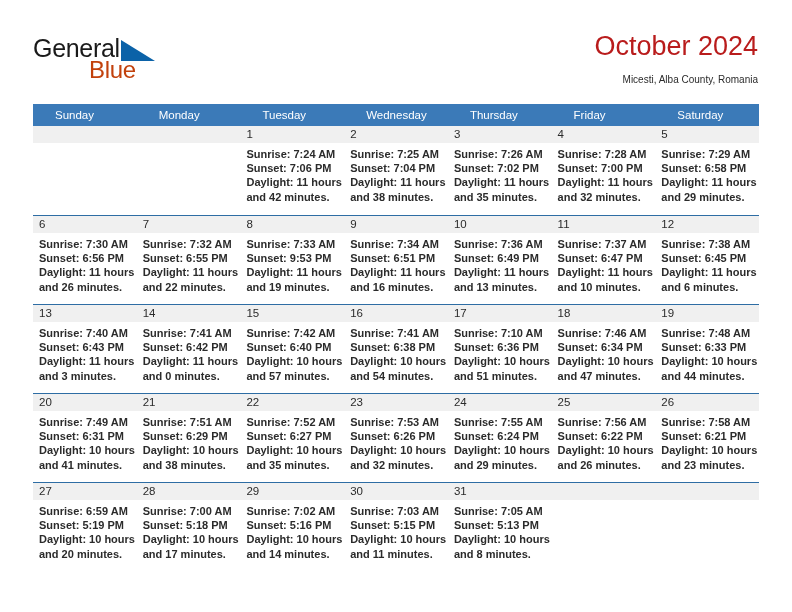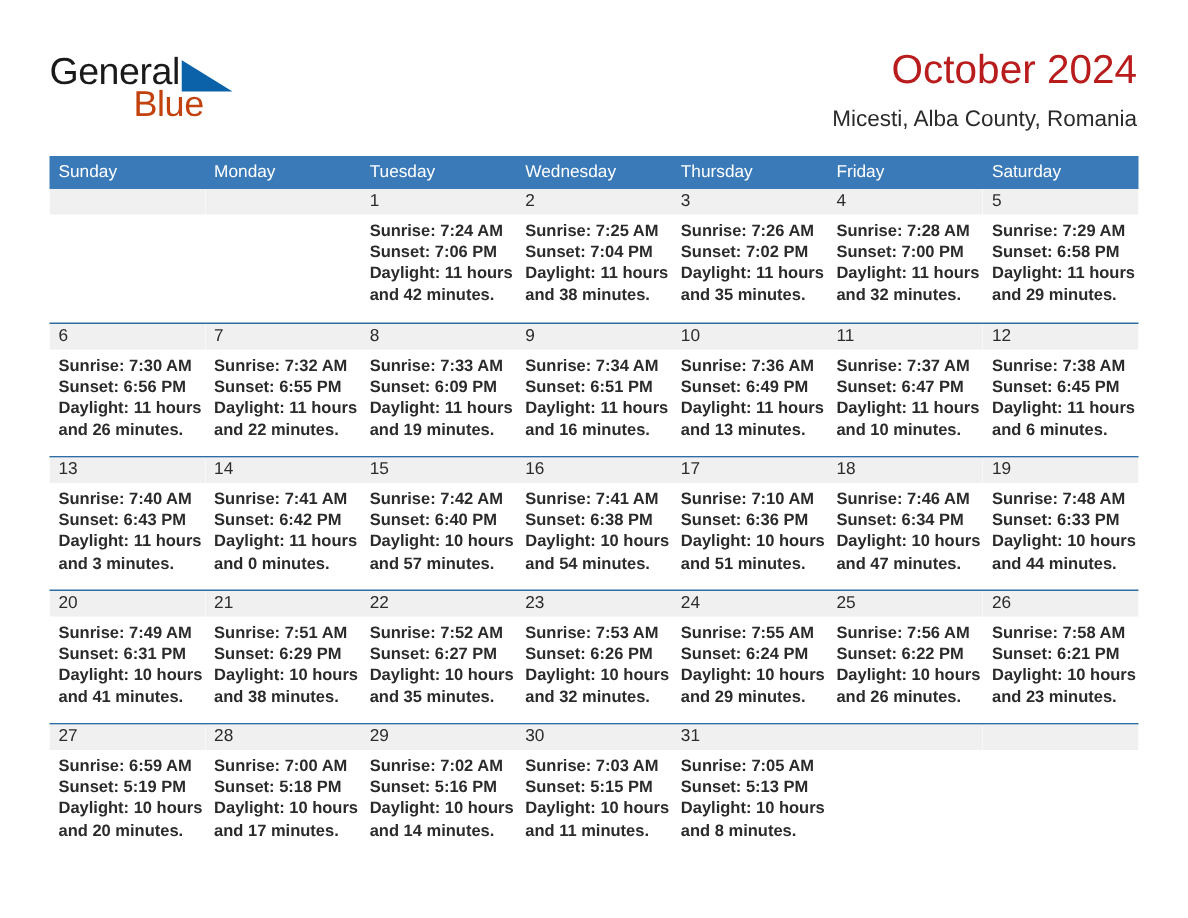--- a/index.html
+++ b/index.html
@@ -66,21 +66,21 @@
     top: 0;
     text-align: right;
   }
   .cal-title {
     font-size: 27px;
     color: #b91c1c;
     line-height: 32px;
     white-space: nowrap;
   }
   .cal-sub {
-    font-size: 15px;
+    font-size: 10px;
     color: #2b2b2b;
     line-height: 20px;
     margin-top: 8px;
     white-space: nowrap;
   }
 
   
   .calendar {
     position: absolute;
     left: 33px;
@@ -90,21 +90,21 @@
   .weekday-row {
     display: flex;
     background: #3b7ab8;
     height: 22px;
   }
   .weekday {
     flex: 1 1 0;
     color: #ffffff;
     font-size: 11.5px;
     line-height: 22px;
-    padding-left: 6px;
+    padding-left: 22px;
     box-sizing: border-box;
     overflow: hidden;
     white-space: nowrap;
   }
 
   .week {
     display: flex;
     border-top: 1.5px solid #2e6da4;
     height: 89px;
     box-sizing: border-box;
@@ -267,21 +267,21 @@
               <div>Daylight: 11 hours</div>
               <div>and 22 minutes.</div>
             </div>
           </div>
           <div class="cell">
             <div class="daynum-band">
               <div class="daynum">8</div>
             </div>
             <div class="details">
               <div>Sunrise: 7:33 AM</div>
-              <div>Sunset: 6:09 PM</div>
+              <div>Sunset: 9:53 PM</div>
               <div>Daylight: 11 hours</div>
               <div>and 19 minutes.</div>
             </div>
           </div>
           <div class="cell">
             <div class="daynum-band">
               <div class="daynum">9</div>
             </div>
             <div class="details">
               <div>Sunrise: 7:34 AM</div>

